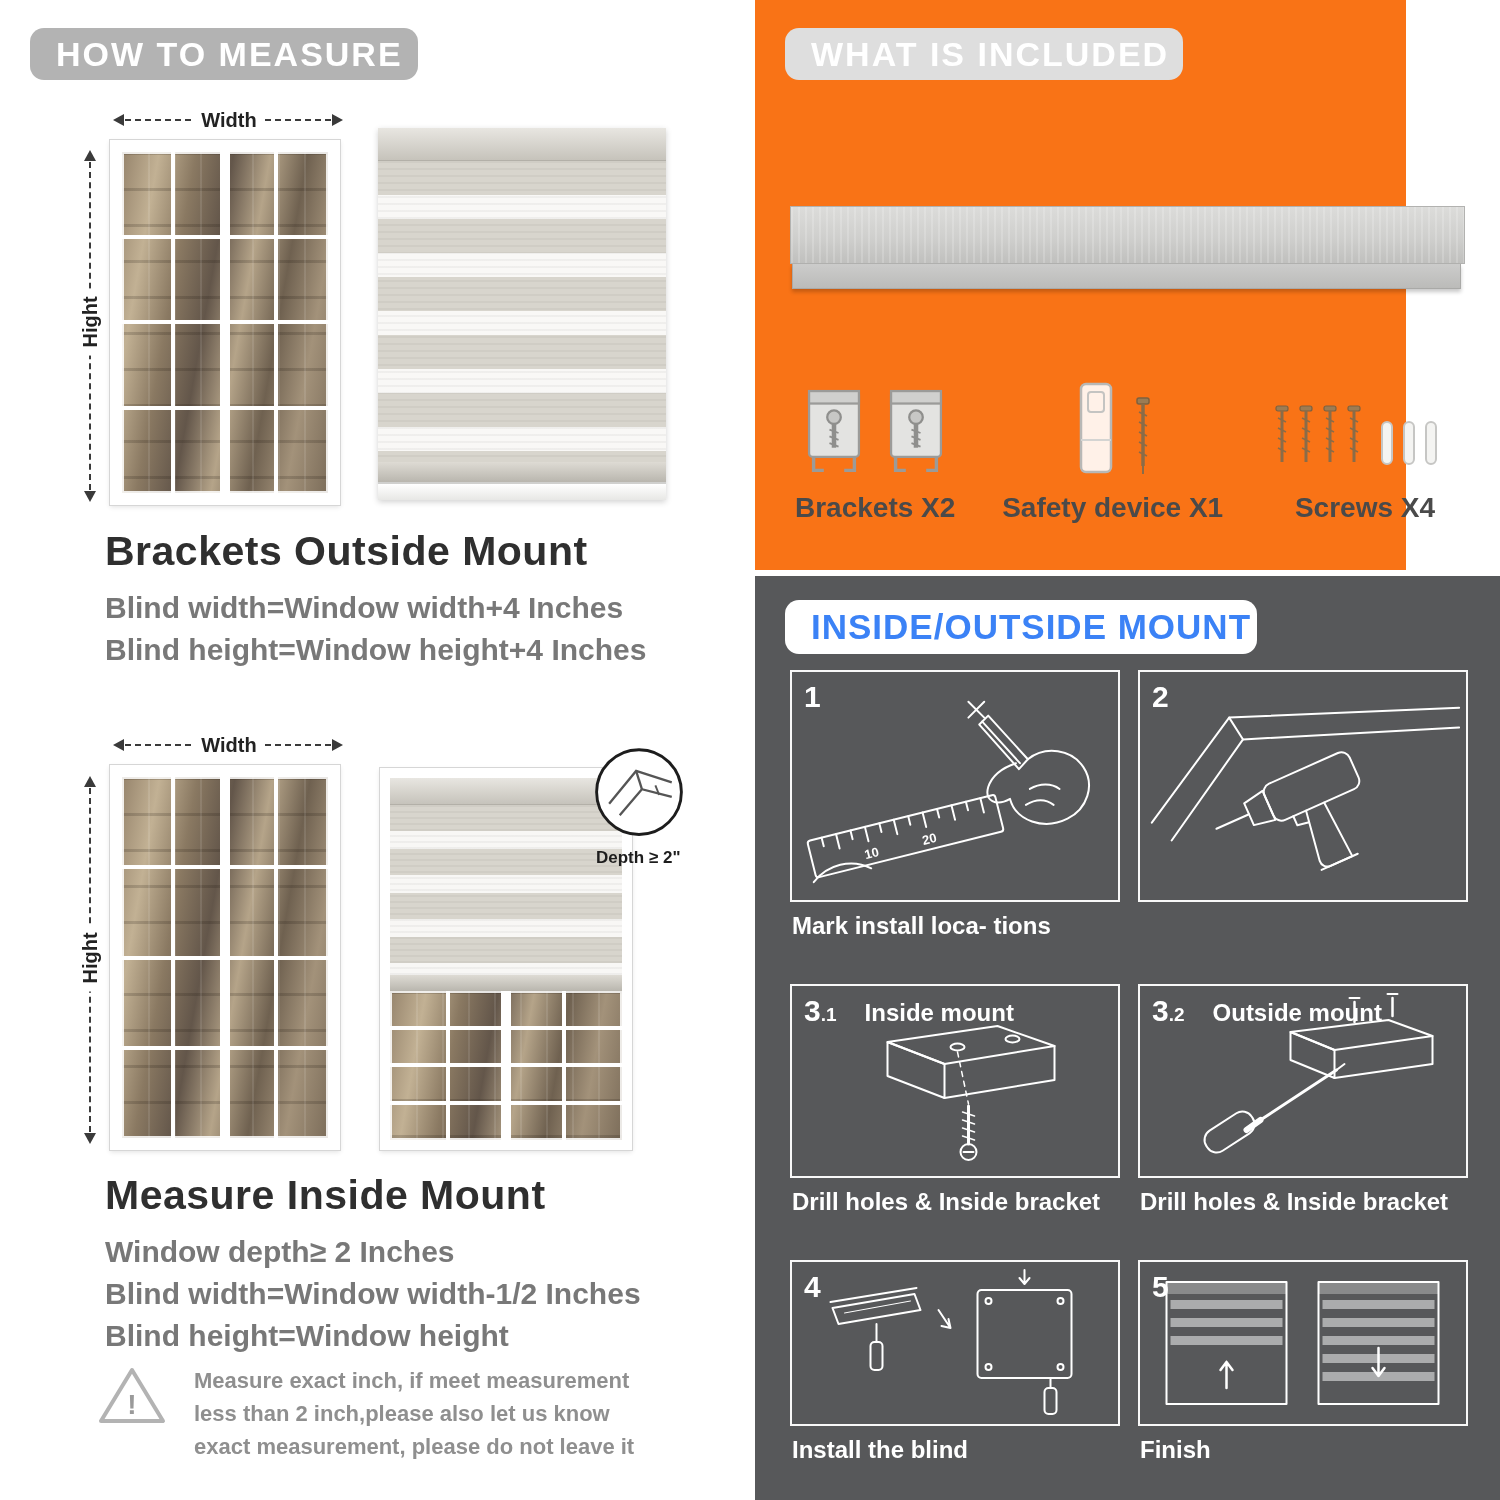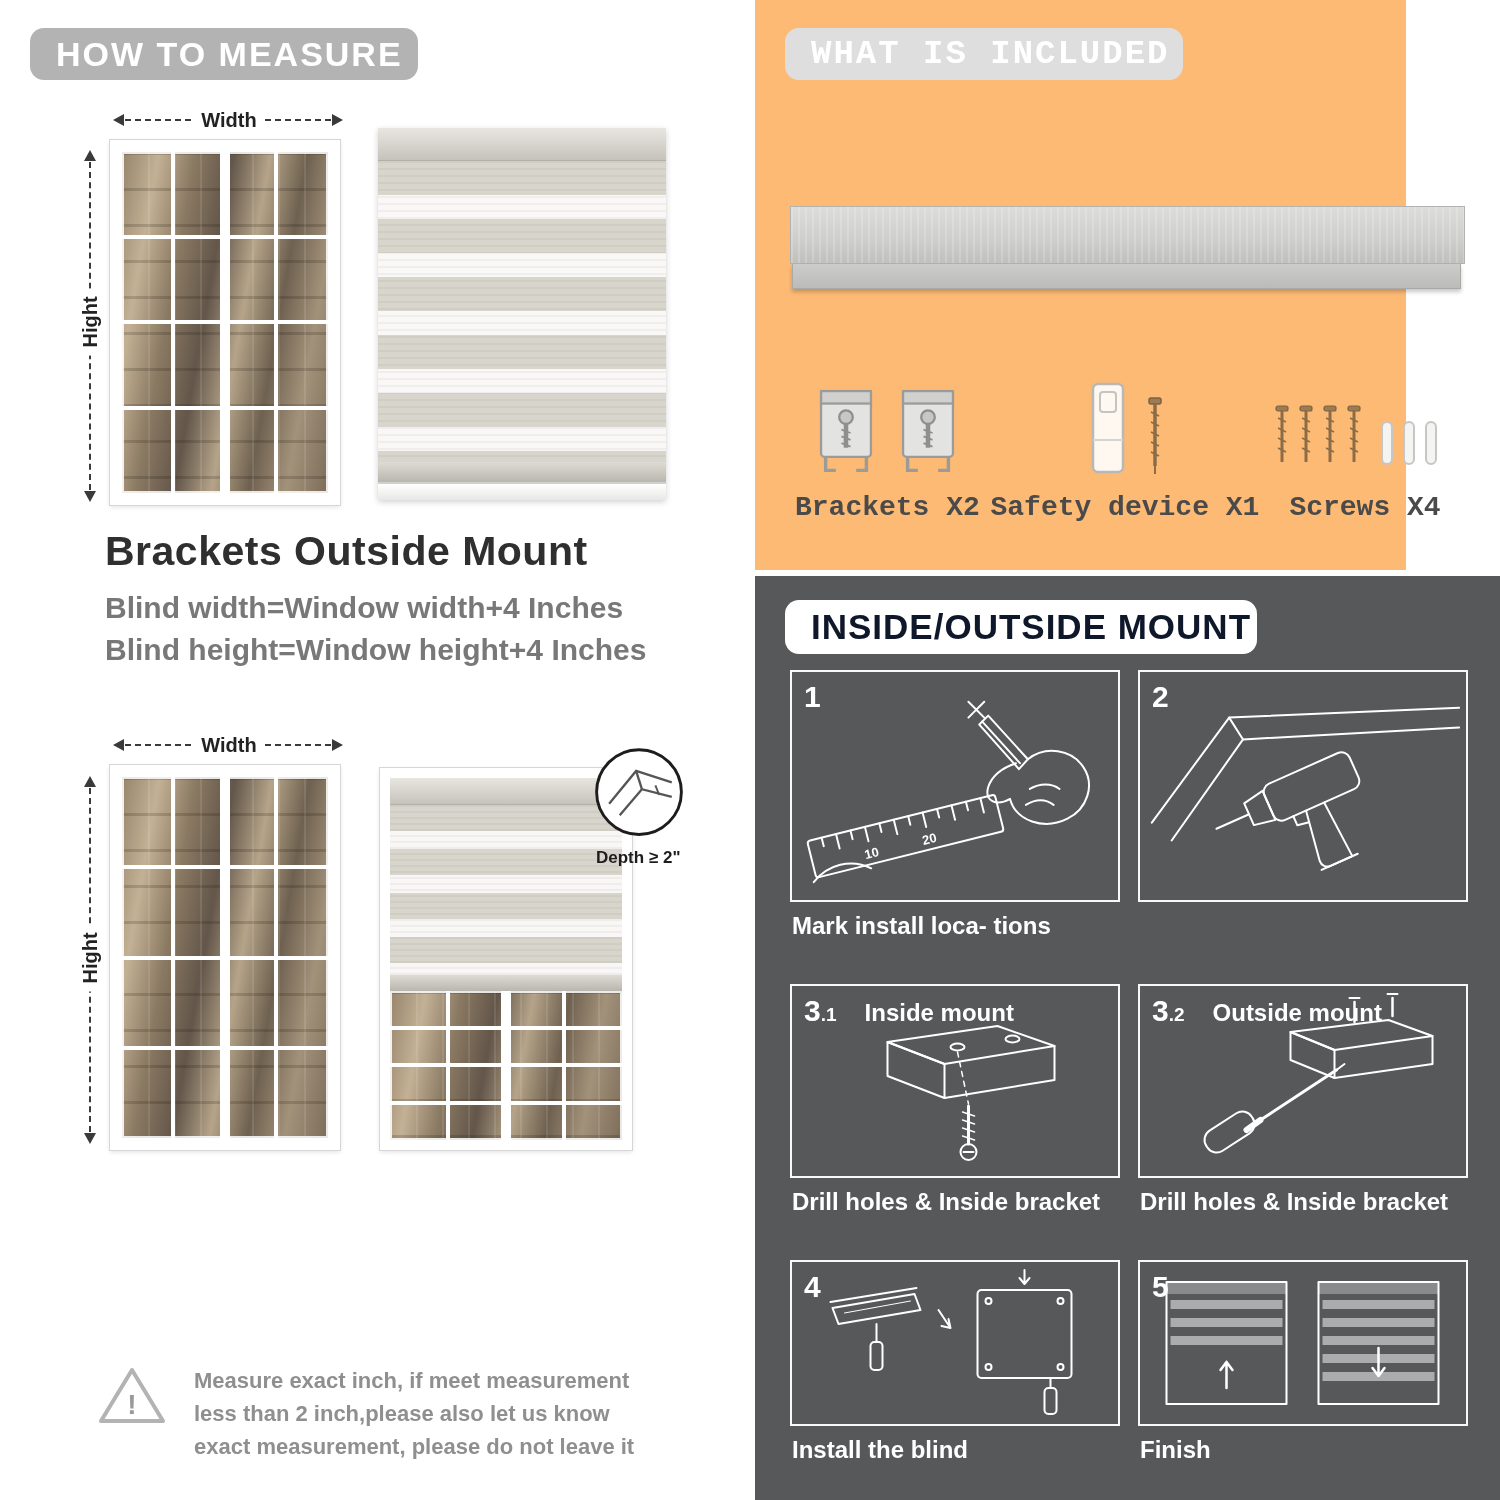--- a/index.html
+++ b/index.html
@@ -9,24 +9,24 @@
   }
 
   
   .pill {
     position:absolute; display:flex; align-items:center;
     border-radius:14px; font-weight:bold; letter-spacing:2px;
     padding:0 26px; box-sizing:border-box; white-space:nowrap;
   }
   .pill-htm { left:30px; top:28px; width:388px; height:52px; background:#b3b3b3; color:#fff; font-size:34px; }
   .pill-wii { left:30px; top:28px; width:398px; height:52px; background:#dedede; color:#fff; font-size:34px; }
-  .pill-iom { left:30px; top:24px; width:472px; height:54px; background:#fff; color:#0f172a; font-size:35px; letter-spacing:1px; }
-
-  
-  .right-top { position:absolute; left:755px; top:0; width:651px; height:570px; background:#fdba74;font-family:Liberation Mono, monospace; }
+  .pill-iom { left:30px; top:24px; width:472px; height:54px; background:#fff; color:#3b82f6; font-size:35px; letter-spacing:1px; }
+
+  
+  .right-top { position:absolute; left:755px; top:0; width:651px; height:570px; background:#f97316; }
   .right-bottom { position:absolute; left:755px; top:576px; width:745px; height:924px; background:#57585a; }
 
   
   .window { position:absolute; background:#fff; box-shadow:0 0 0 1px #d6d6d6, 0 2px 5px rgba(0,0,0,.12); }
   .glass {
     position:absolute; inset:12px;
     background:
       repeating-linear-gradient(90deg, rgba(255,255,255,.10) 0 2px, rgba(0,0,0,0) 2px 26px),
       repeating-linear-gradient(180deg, rgba(30,22,14,.18) 0 3px, rgba(0,0,0,0) 3px 36px),
       linear-gradient(100deg,#96846c 0%,#c2b194 14%,#8a7962 28%,#63564a 42%,#b5a489 56%,#6f6150 70%,#a3927a 84%,#7c6d5a 100%);
@@ -186,20 +186,26 @@
     <svg viewBox="0 0 110 110" width="106" height="106">
       <circle cx="55" cy="52" r="44" fill="#fff" stroke="#1d1d1d" stroke-width="3"></circle>
       <path d="M24,64 L52,30 L89,42" fill="none" stroke="#555" stroke-width="2.4"></path>
       <path d="M35,76 L58,49 L89,57" fill="none" stroke="#555" stroke-width="2.4"></path>
       <path d="M52,30 L58,49" fill="none" stroke="#555" stroke-width="2.4"></path>
       <path d="M72,45 L76,55" fill="none" stroke="#555" stroke-width="2"></path>
     </svg>
   </div>
   <span class="depth-label">Depth ≥ 2"</span>
 
+  <div class="mblock b2">
+    <h2>Measure Inside Mount</h2>
+    <p>Window depth≥ 2 Inches</p>
+    <p>Blind width=Window width-1/2 Inches</p>
+    <p>Blind height=Window height</p>
+  </div>
 
   <div class="warn">
     <svg viewBox="0 0 72 64" width="72" height="64">
       <path d="M36,6 L67,57 L5,57 Z" fill="none" stroke="#b3b3b3" stroke-width="4" stroke-linejoin="round"></path>
       <text x="36" y="50" text-anchor="middle" style="fill:#9a9a9a;font-size:28px;font-weight:bold;font-family:'Liberation Sans',sans-serif">!</text>
     </svg>
     <div class="warn-text">Measure exact inch, if meet measurement less than 2 inch,please also let us know exact measurement, please do not leave it</div>
   </div>
 
   <div class="right-top">

